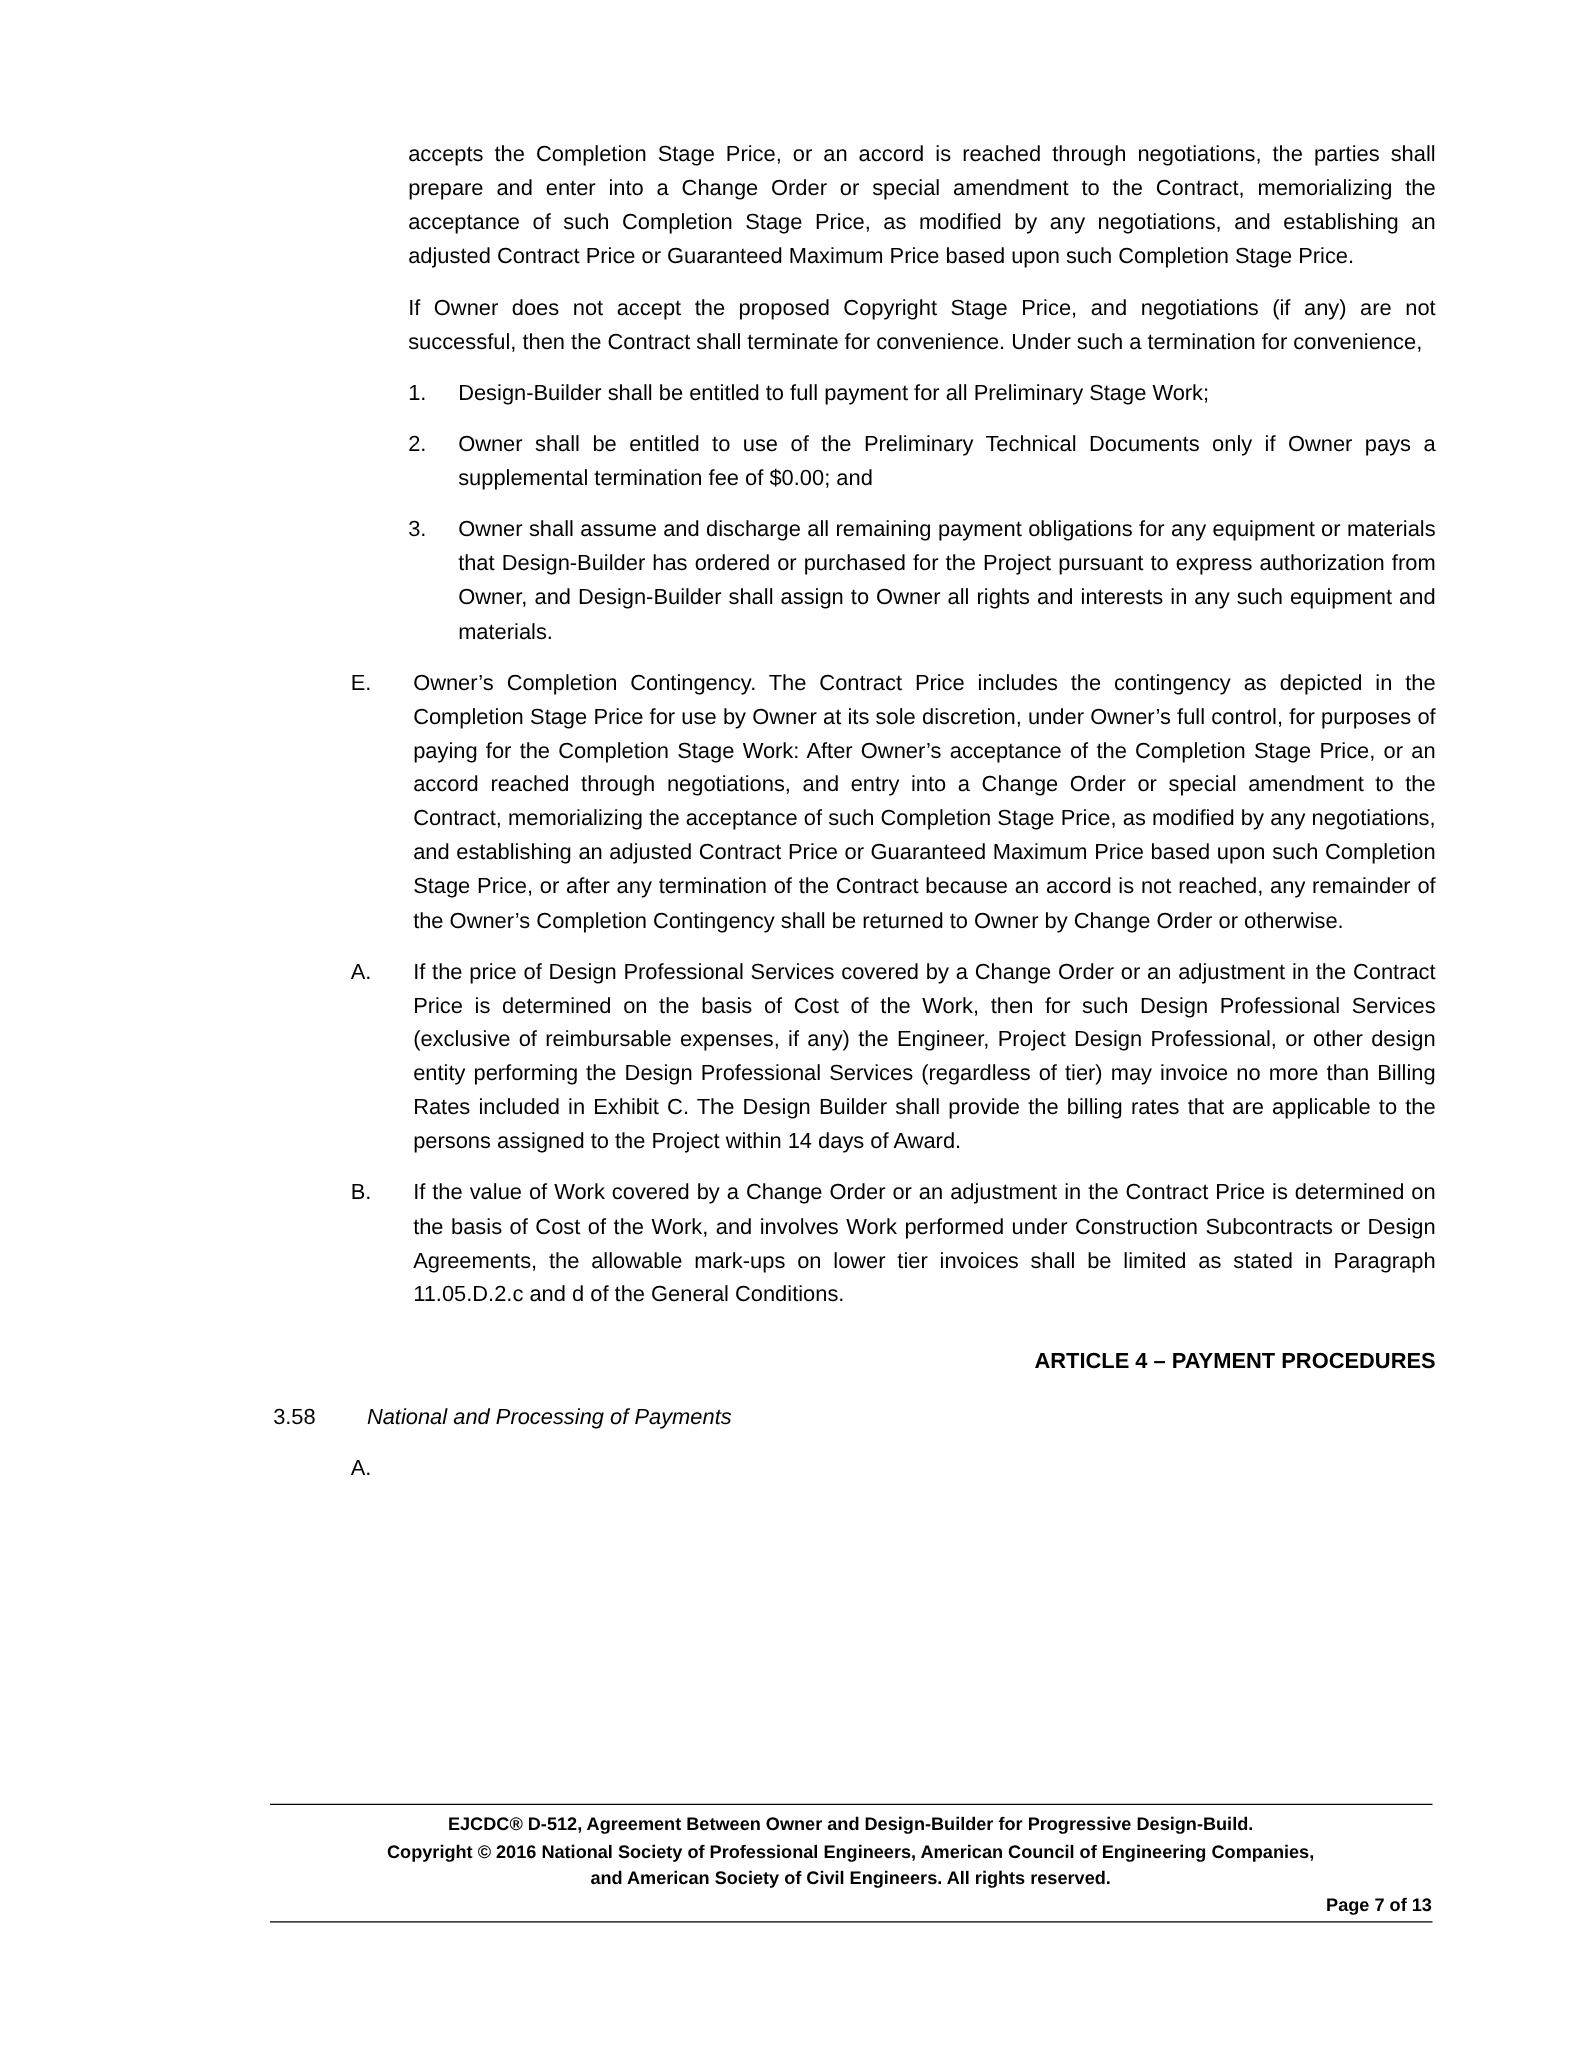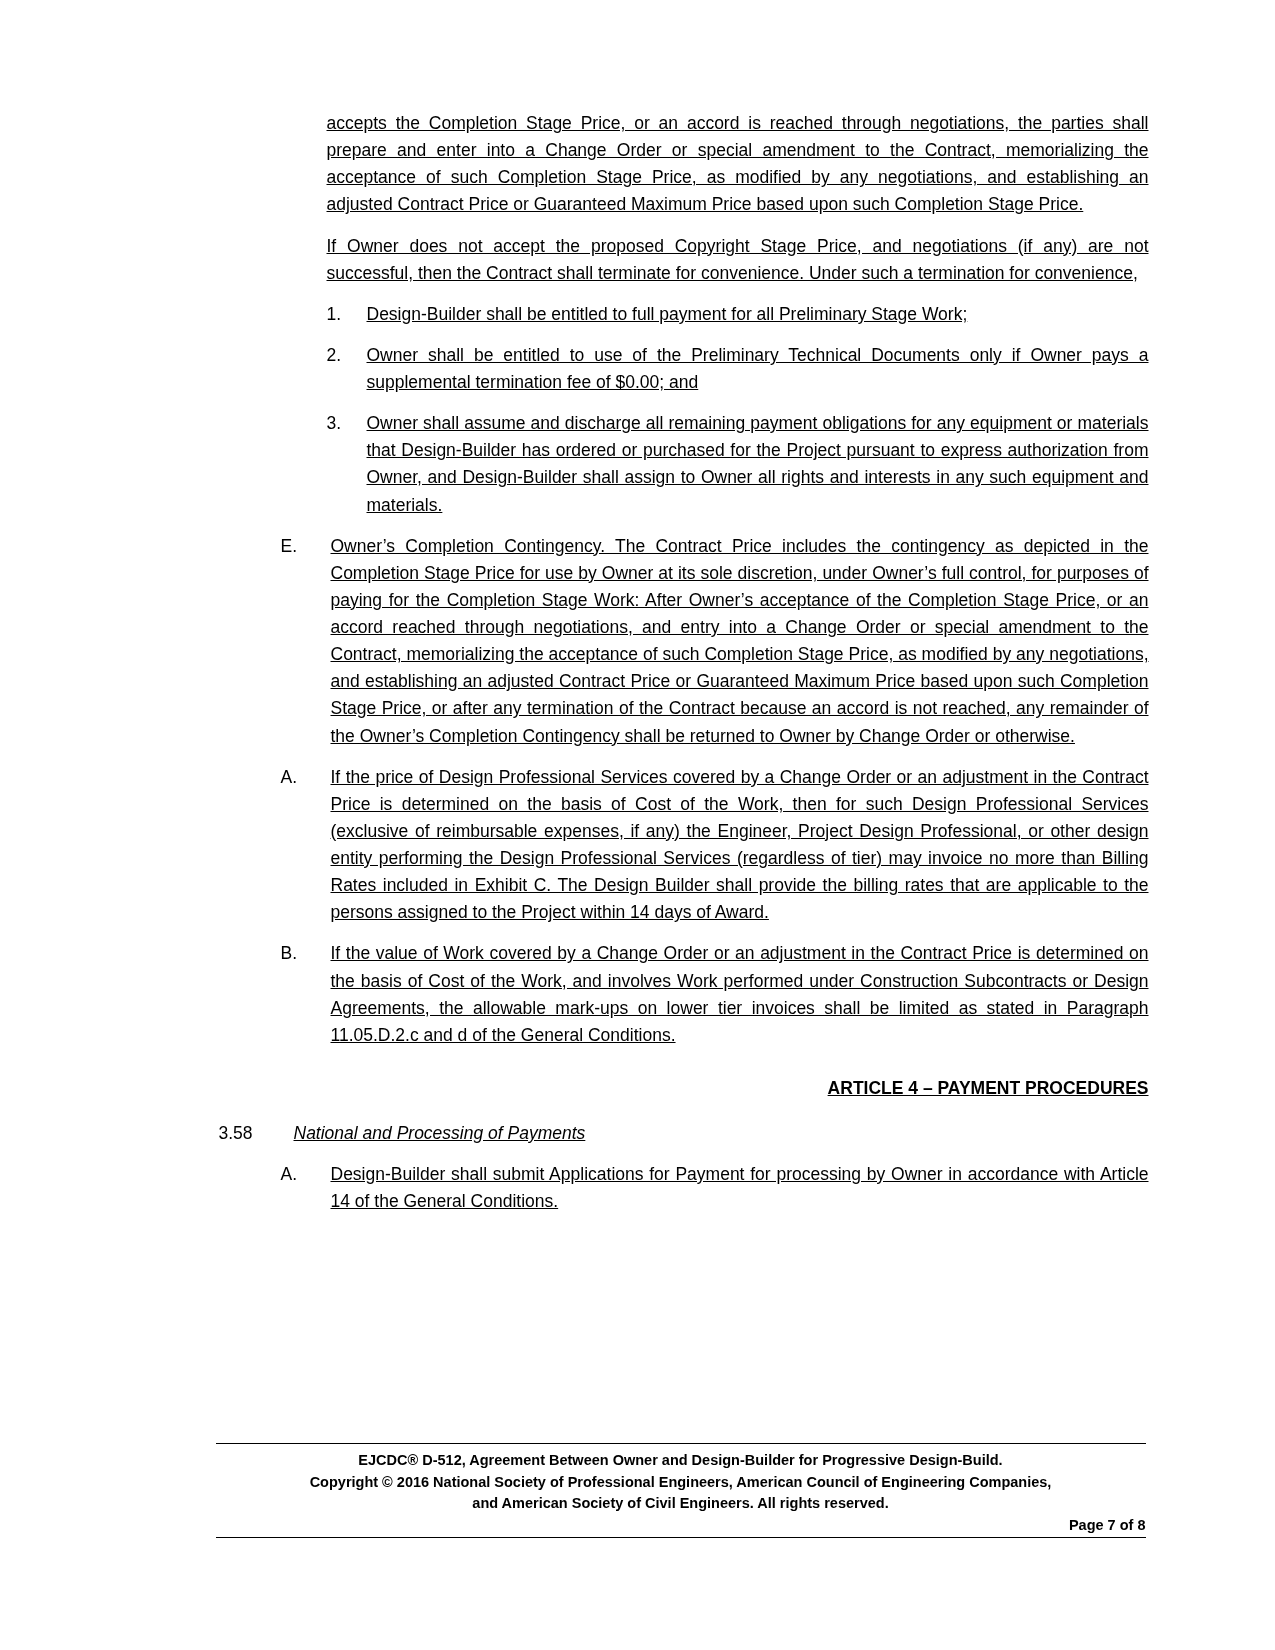--- a/index.html
+++ b/index.html
@@ -12,21 +12,20 @@
     color: #000000;
   }
   .page {
     position: relative;
     width: 1128px;
     height: 1650px;
     margin: 0 auto;
     background: #ffffff;
     box-sizing: border-box;
     padding: 110px 145px 16px 145px;
-    text-decoration: underline;
   }
   .content {
     width: 930px;
     font-size: 17.5px;
     line-height: 1.55;
   }
   p {
     margin: 0 0 14px 0;
     text-align: justify;
     text-justify: inter-word;
@@ -153,27 +152,26 @@
 
     <p class="article-head">ARTICLE 4 – PAYMENT PROCEDURES</p>
 
     <div class="section">
       <span class="secnum">3.58</span>
       <span class="sectitle">National and Processing of Payments</span>
     </div>
 
     <p class="lvl-letter-item last-para">
       <span class="marker">A.</span>
-      <span>Design-Builder shall submit Applications for Payment for processing by Owner in accordance with Article 14 of the General Conditions.</span>
     </p>
 
   </div>
 
   <div class="footer">
     <div class="footer-rule"></div>
     <div class="footer-line">EJCDC® D-512, Agreement Between Owner and Design-Builder for Progressive Design-Build.</div>
     <div class="footer-line">Copyright © 2016 National Society of Professional Engineers, American Council of Engineering Companies,</div>
     <div class="footer-line">and American Society of Civil Engineers. All rights reserved.</div>
-    <div class="page-num">Page 7 of 8</div>
+    <div class="page-num">Page 7 of 13</div>
     <div class="footer-rule-bottom"></div>
   </div>
 
 </div>
 
 </body></html>

